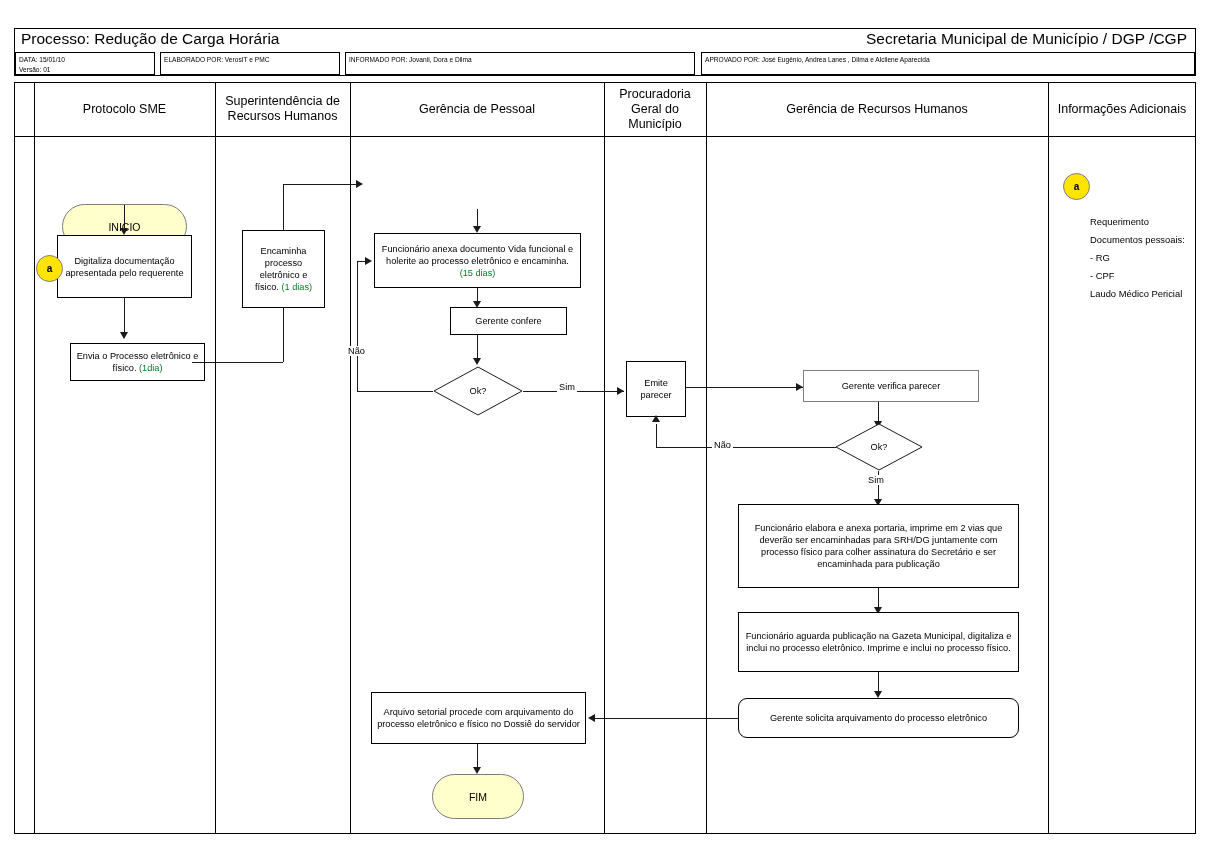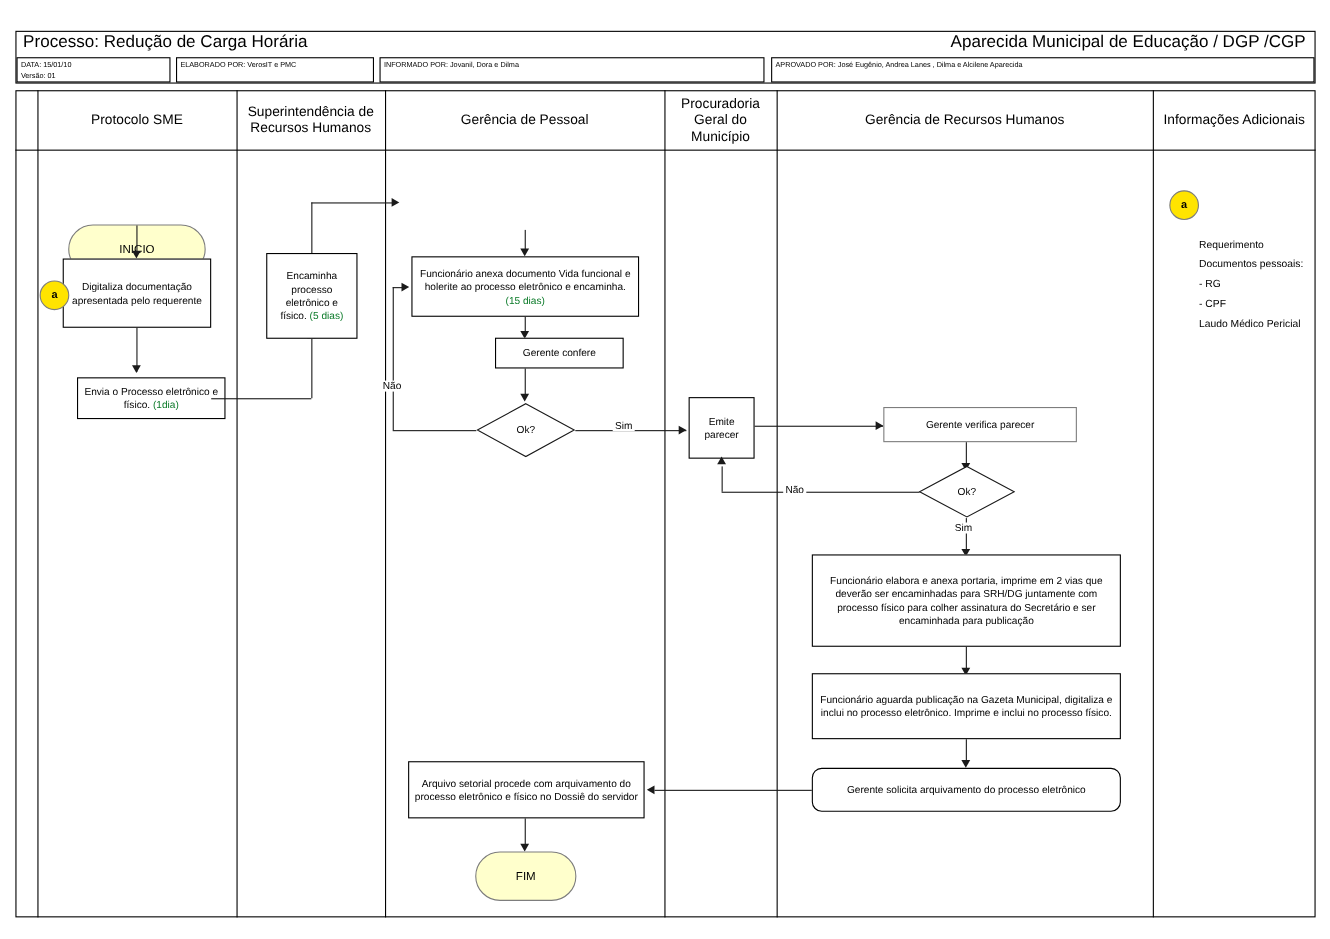--- a/index.html
+++ b/index.html
@@ -42,21 +42,21 @@
   .grn{color:#0a7a28;}
 </style>
 </head>
 <body>
 
 <div id="page">
 
   <div class="hdr-outer">
     <div class="hdr-title-row">
       <div class="hdr-proc">Processo: Redução de Carga Horária</div>
-      <div class="hdr-sec">Aparecida Municipal de Educação / DGP /CGP</div>
+      <div class="hdr-sec">Secretaria Municipal de Município / DGP /CGP</div>
     </div>
     <div class="hdr-cells">
       <div class="hdr-cell" style="left:0px;width:140px;">
         <span>DATA: 15/01/10</span>
         <span>Versão: 01</span>
       </div>
       <div class="hdr-cell" style="left:145px;width:180px;">
         <span>ELABORADO POR: VerosIT e PMC</span>
       </div>
       <div class="hdr-cell" style="left:330px;width:350px;">
@@ -105,21 +105,21 @@
 
   <div class="node" style="left:70px;top:343px;width:135px;height:38px;">
     <span><span>Envia o Processo eletrônico e físico. </span><span class="grn">(1dia)</span></span>
   </div>
 
   <div class="conn h" style="left:192px;top:362px;width:91px;"></div>
   <div class="conn v" style="left:283px;top:308px;height:54px;"></div>
   <div class="arr up" style="left:279px;top:301px;"></div>
 
   <div class="node" style="left:242px;top:230px;width:83px;height:78px;">
-    <span><span>Encaminha processo eletrônico e físico. </span><span class="grn">(5 dias)</span></span>
+    <span><span>Encaminha processo eletrônico e físico. </span><span class="grn">(1 dias)</span></span>
   </div>
 
   <div class="conn v" style="left:283px;top:184px;height:46px;"></div>
   <div class="conn h" style="left:283px;top:184px;width:74px;"></div>
   <div class="arr right" style="left:356px;top:180px;"></div>
 
 
   <div class="conn v" style="left:477px;top:209px;height:21px;"></div>
   <div class="arr down" style="left:473px;top:226px;"></div>
 

